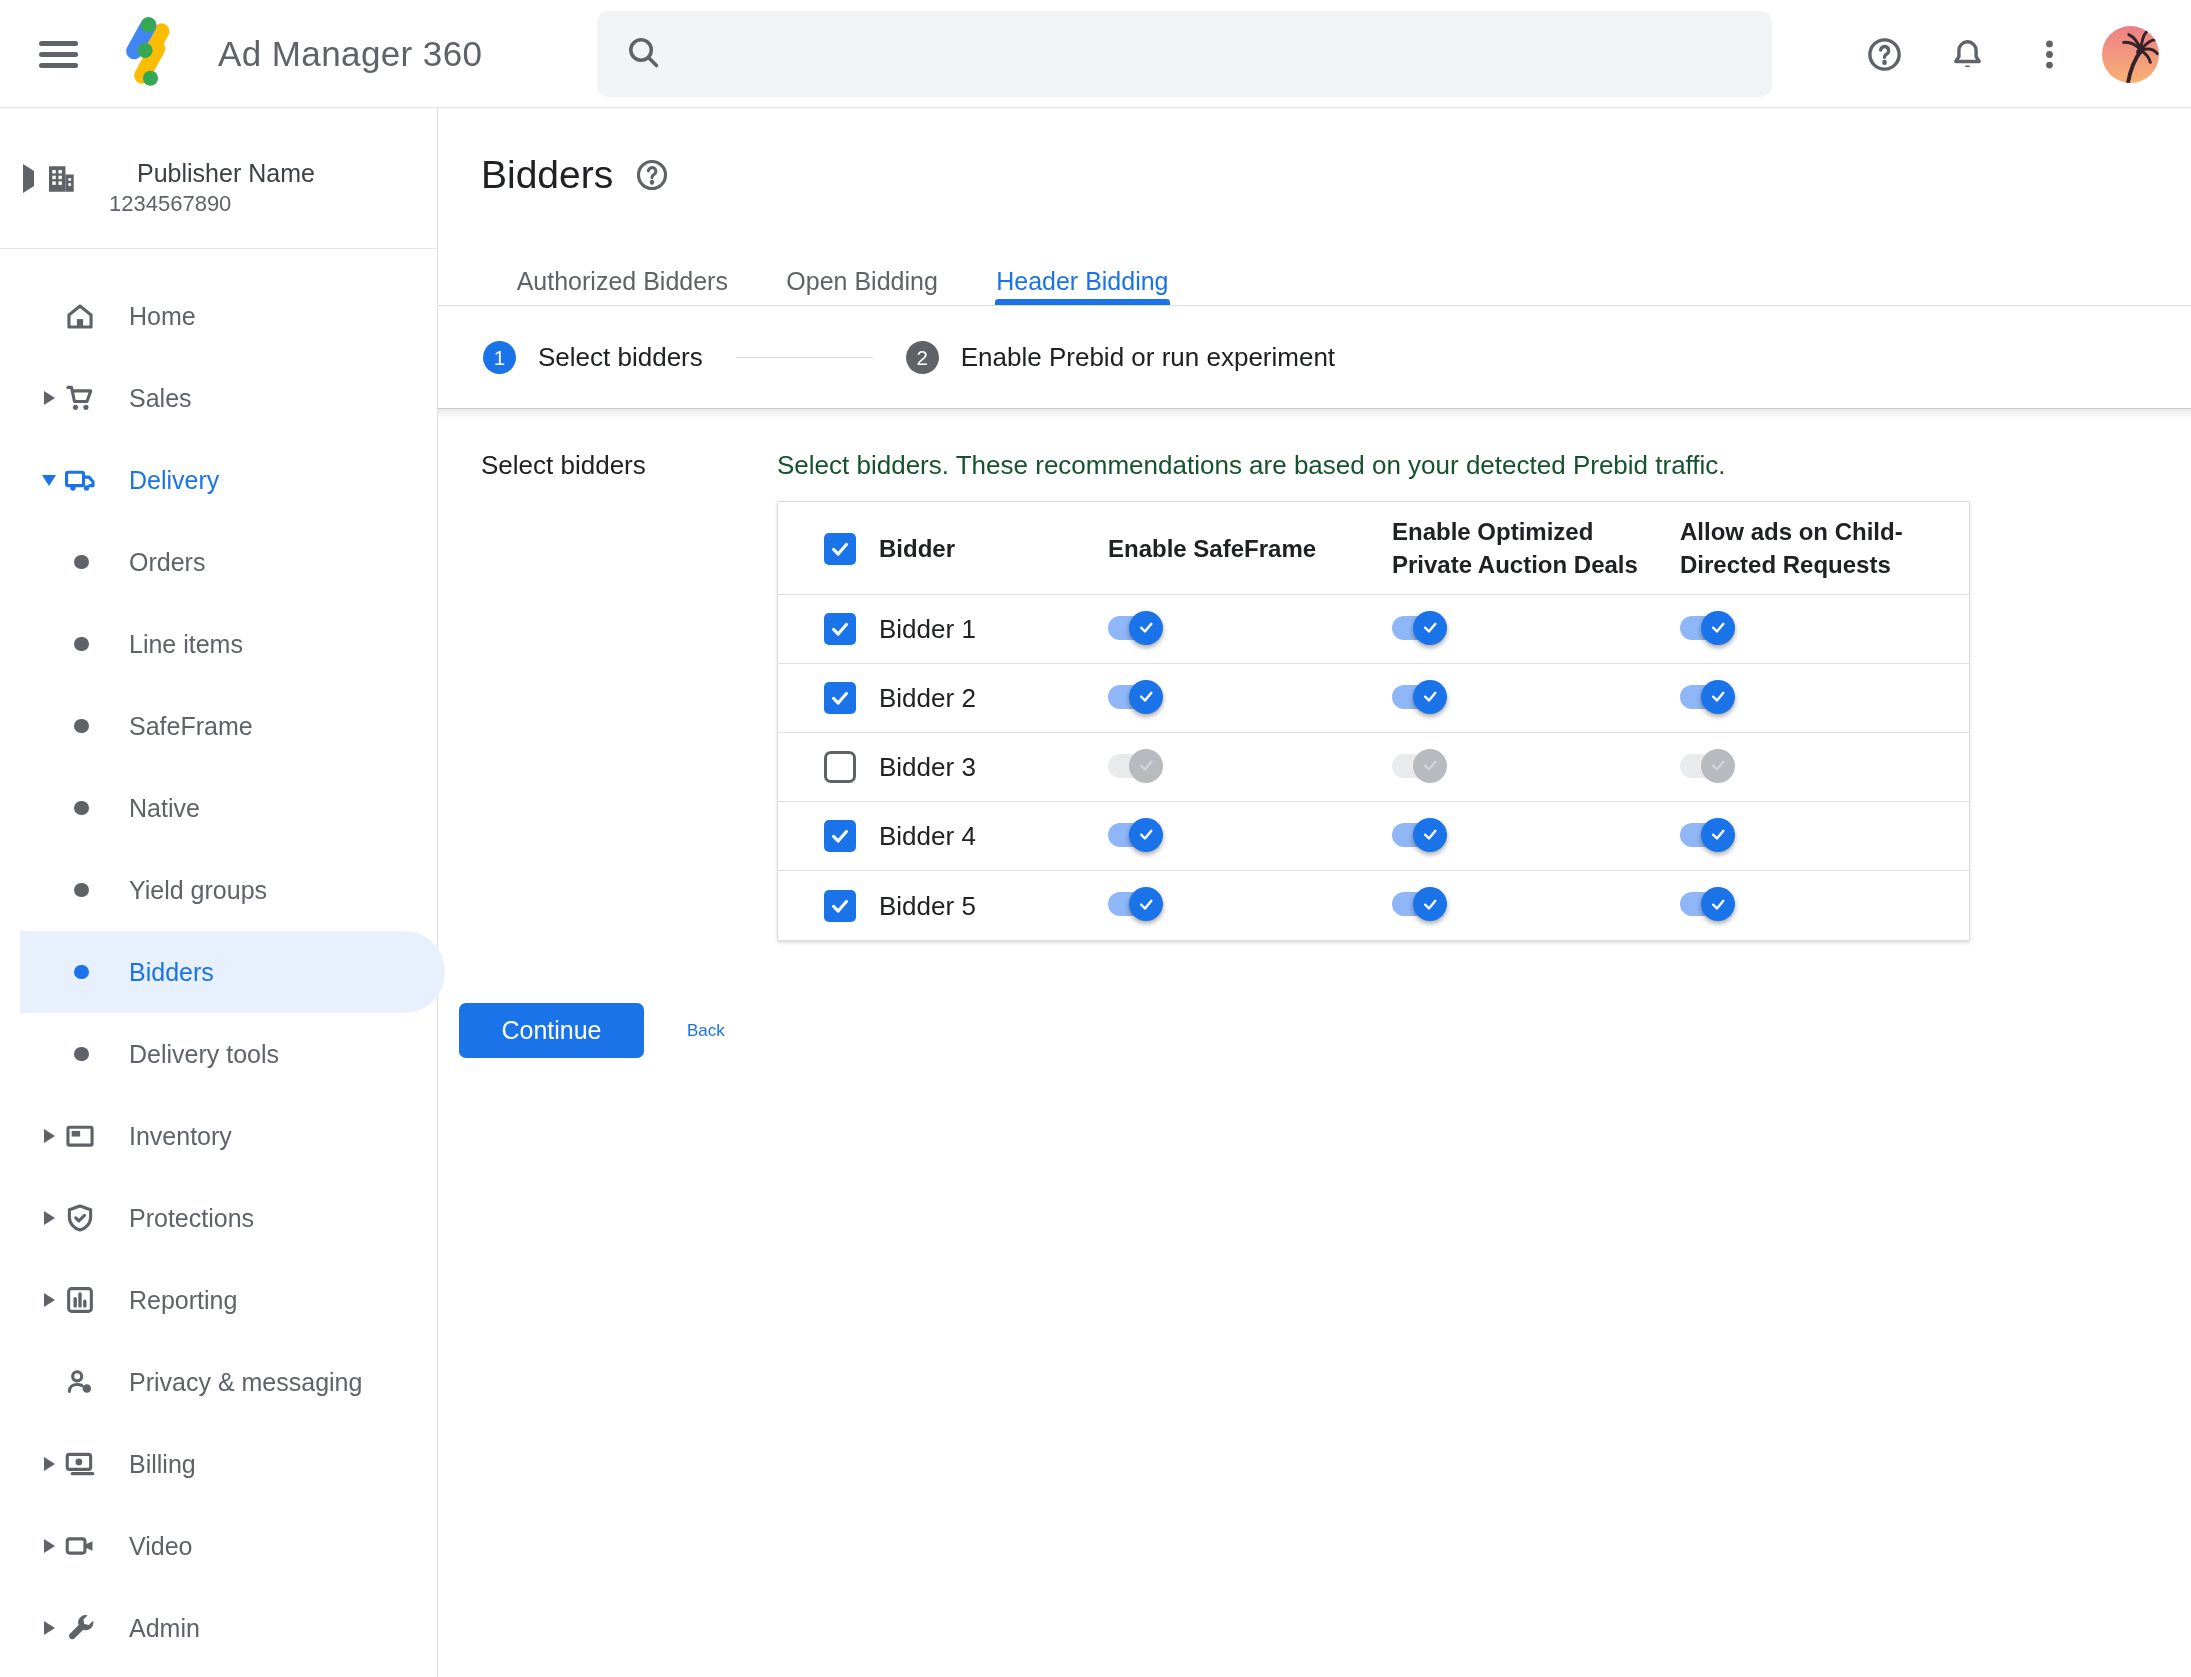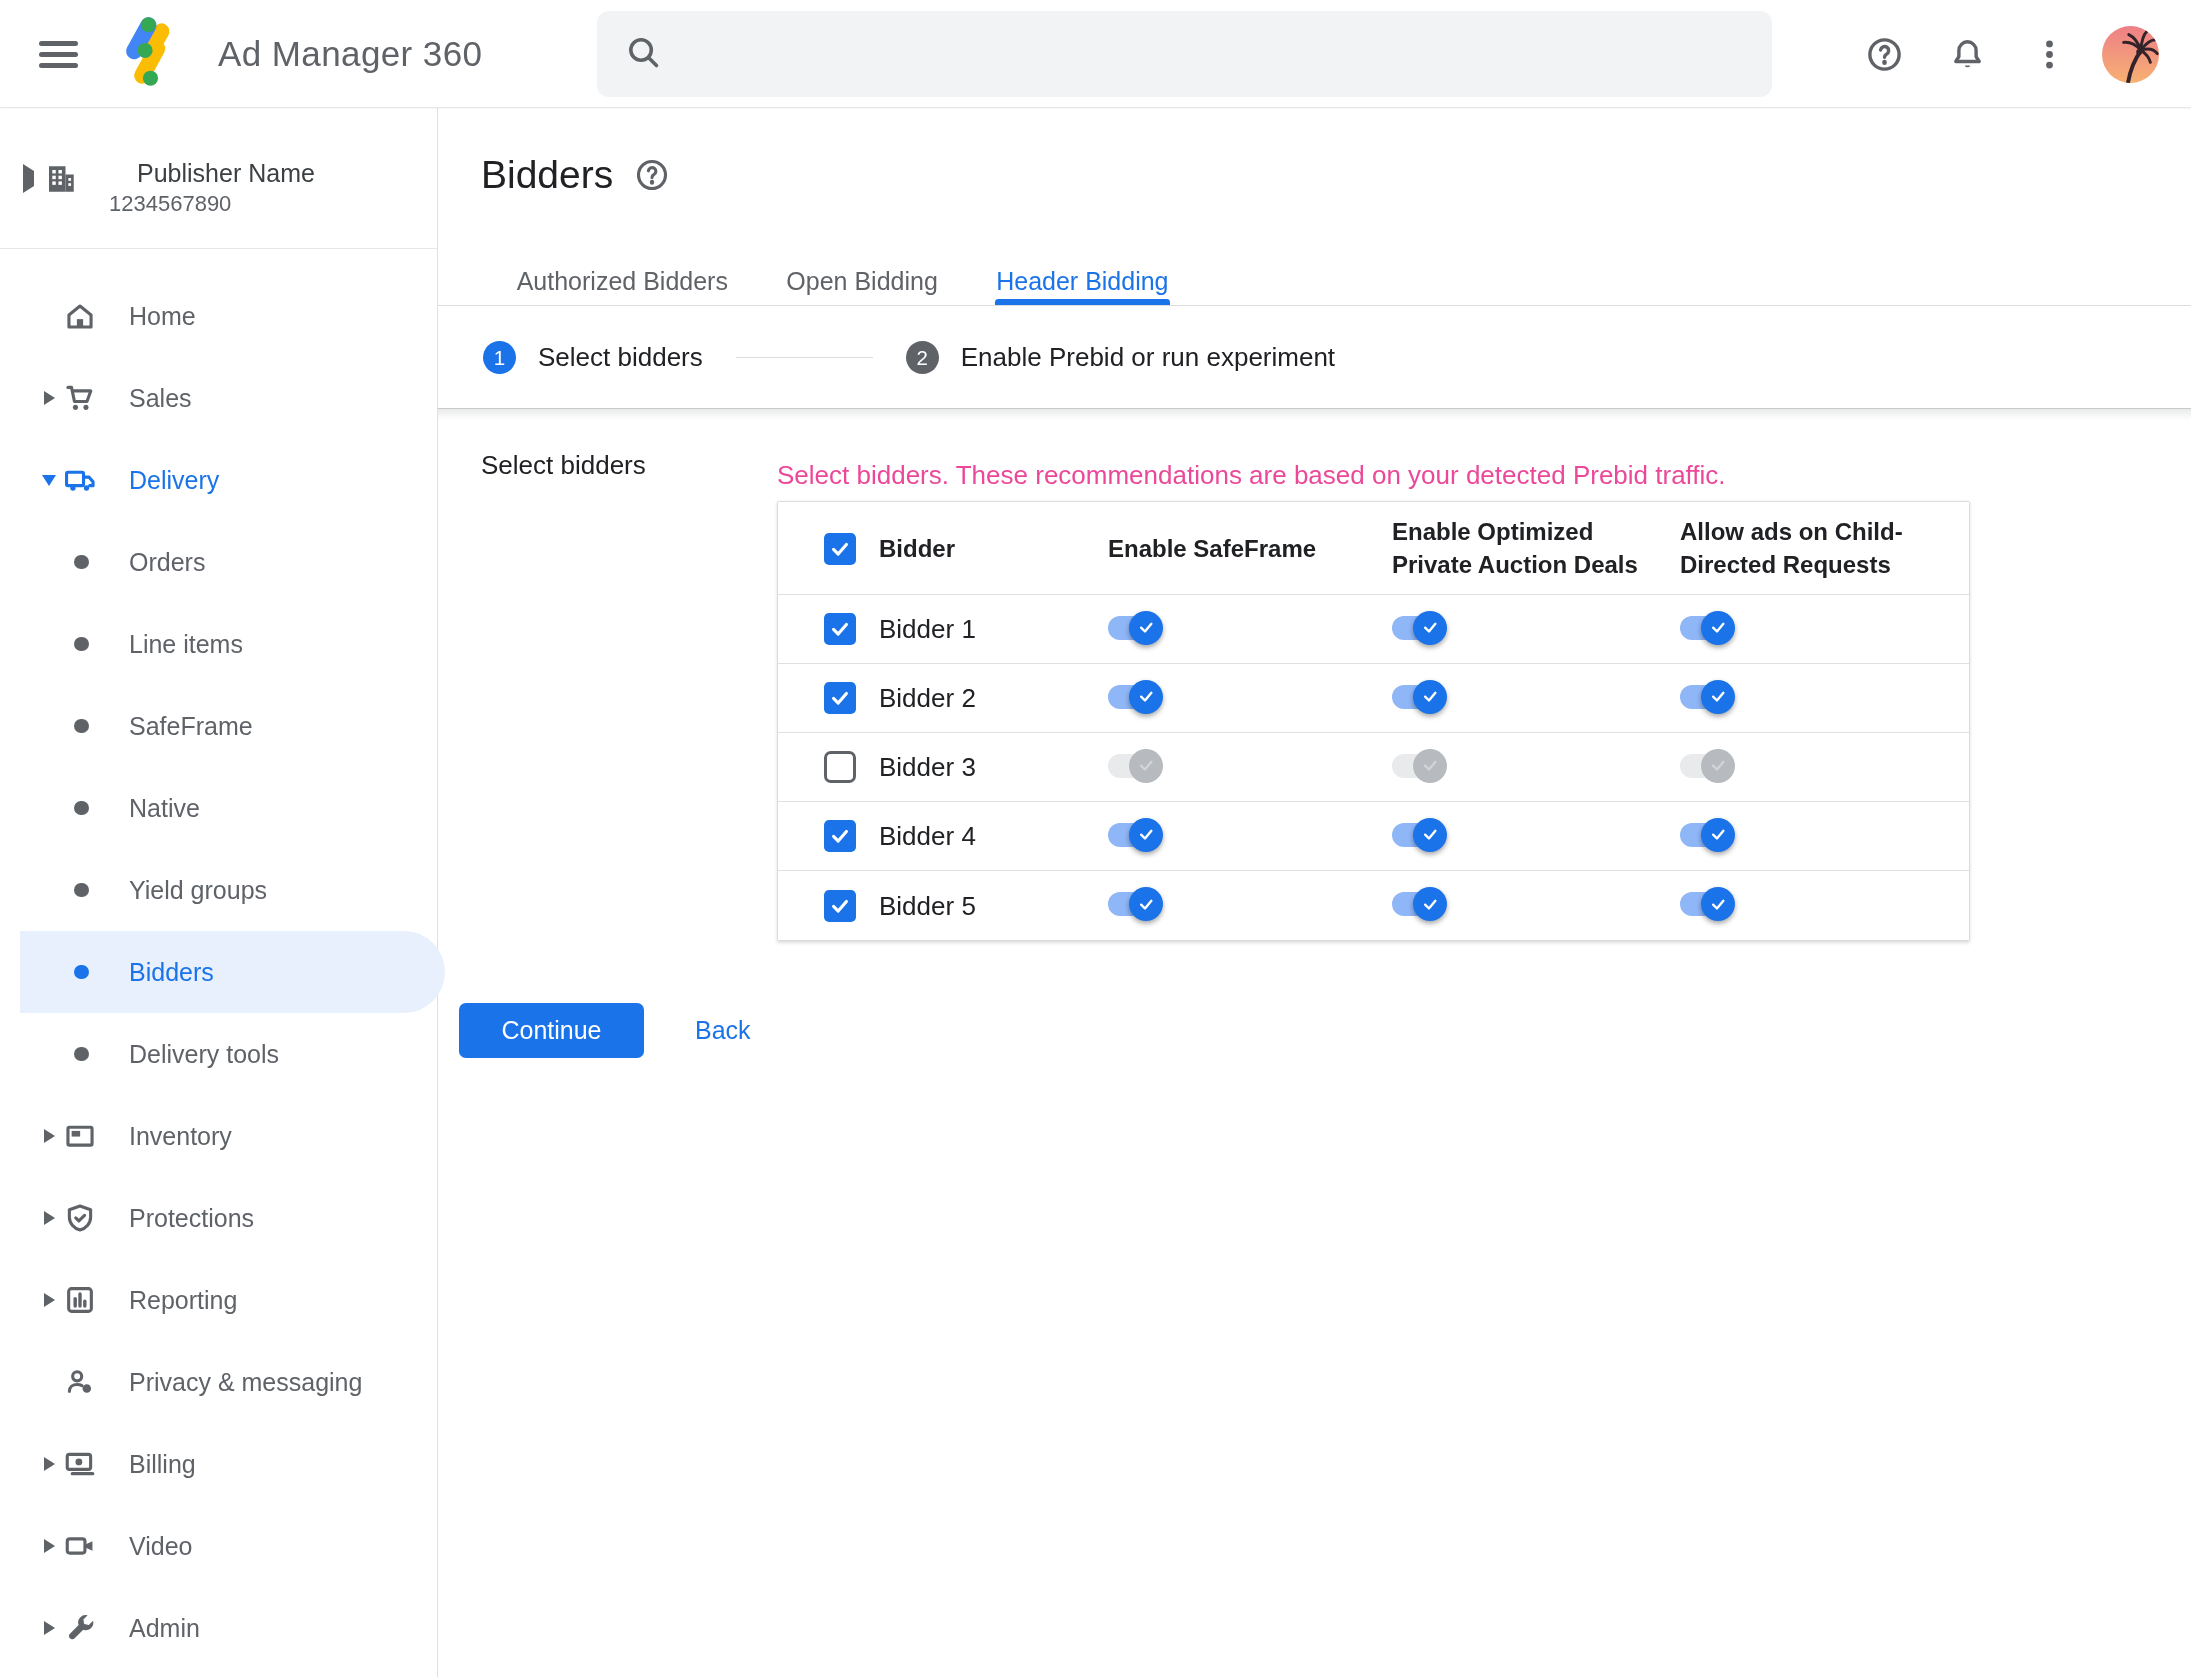--- a/index.html
+++ b/index.html
@@ -71,21 +71,21 @@
   .step.active .step-circle { background:#1a73e8; }
   .step { display:flex; align-items:center; gap:22px; }
   .step-label { font-size:26px; font-weight:500; color:#202124; white-space:nowrap; }
   .step-connector { width:137px; height:1.7px; background:#dadce0; margin:0 33px; }
 
   .section-shadow { position:absolute; left:0; top:300px; width:1753px; height:12px;
       background:linear-gradient(180deg,rgba(60,64,67,0.12),rgba(60,64,67,0)); }
   .section-divider { position:absolute; left:0; top:300px; width:1753px; height:0.9px; background:#dadce0; }
 
   .form-label { position:absolute; left:43px; top:342px; font-size:26px; font-weight:500; color:#202124; }
-  .form-desc { position:absolute; left:339px; top:352px; font-size:26px; color:#ec4899; }
+  .form-desc { position:absolute; left:339px; top:342px; font-size:26px; color:#14532d; }
 
   
   .bidder-table { position:absolute; left:339px; top:393px; width:1193px; background:#fff;
                   border:0.9px solid #dadce0; border-radius:1.7px; box-shadow:0 1.7px 3.4px rgba(60,64,67,0.18); }
   .t-row { display:grid; grid-template-columns:330px 284px 288px 288px; align-items:center; }
   .t-head { height:93px; border-bottom:0.9px solid #e0e0e0; }
   .t-body-row { height:69px; border-bottom:0.9px solid #e0e0e0; }
   .t-body-row:last-child { border-bottom:none; }
   .cell-first { display:flex; align-items:flex-end; padding-left:46px; gap:23px; }
   .col-head { font-size:24px; font-weight:700; color:#202124; white-space:pre-line; line-height:33px; }
@@ -101,21 +101,21 @@
   .toggle .thumb { position:absolute; right:0; top:0; width:34px; height:34px; border-radius:50%; background:#1a73e8;
                    box-shadow:0 2.6px 5.1px rgba(0,0,0,0.35); display:flex; align-items:center; justify-content:center; }
   .toggle .thumb svg polyline { stroke:#fff; }
   .toggle.disabled .track { background:#e9eaec; }
   .toggle.disabled .thumb { background:#b7babe; box-shadow:none; }
   .toggle.disabled .thumb svg polyline { stroke:#d2d4d7; }
 
   .actions { position:absolute; left:21px; top:895px; display:flex; align-items:center; gap:43px;justify-content:space-between; }
   .btn-primary { width:185px; height:55px; background:#1a73e8; color:#fff; border:none; border-radius:6.8px;
                  font-size:25px; font-weight:500; font-family:inherit; cursor:pointer; }
-  .link-btn { font-size:25px; font-weight:500; color:#1a73e8; background:none; border:none; font-family:inherit; cursor:pointer;margin-left:8px; }
+  .link-btn { font-size:17px; font-weight:500; color:#1a73e8; background:none; border:none; font-family:inherit; cursor:pointer; }
 
   .icon-stroke { stroke:#5f6368; fill:none; stroke-width:2; stroke-linecap:round; stroke-linejoin:round; }
 </style>
 </head>
 <body>
 
 <div class="page">
 
   <div class="appbar">
     <div class="hamburger">

